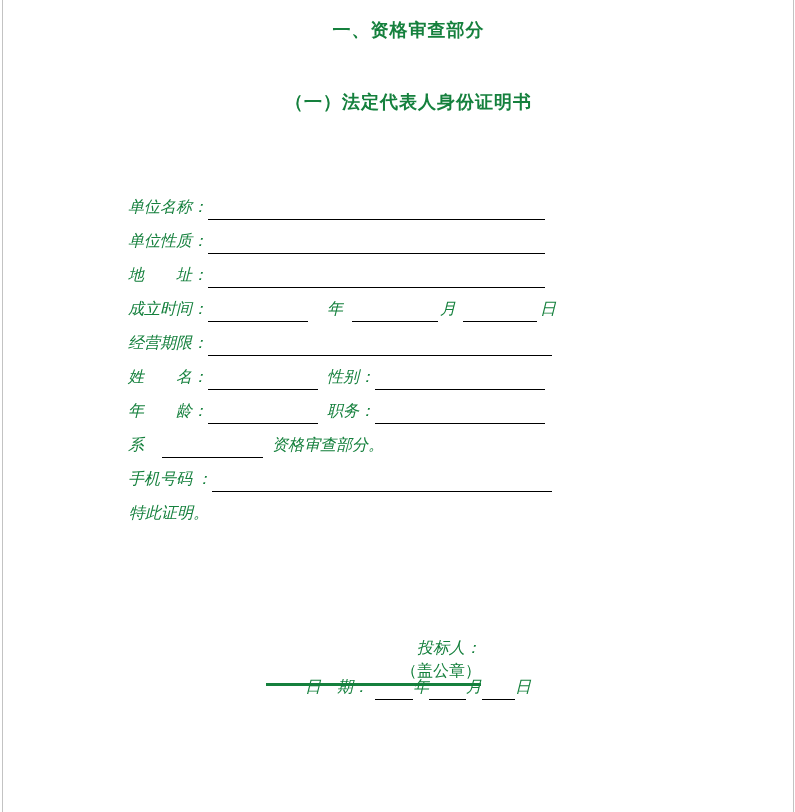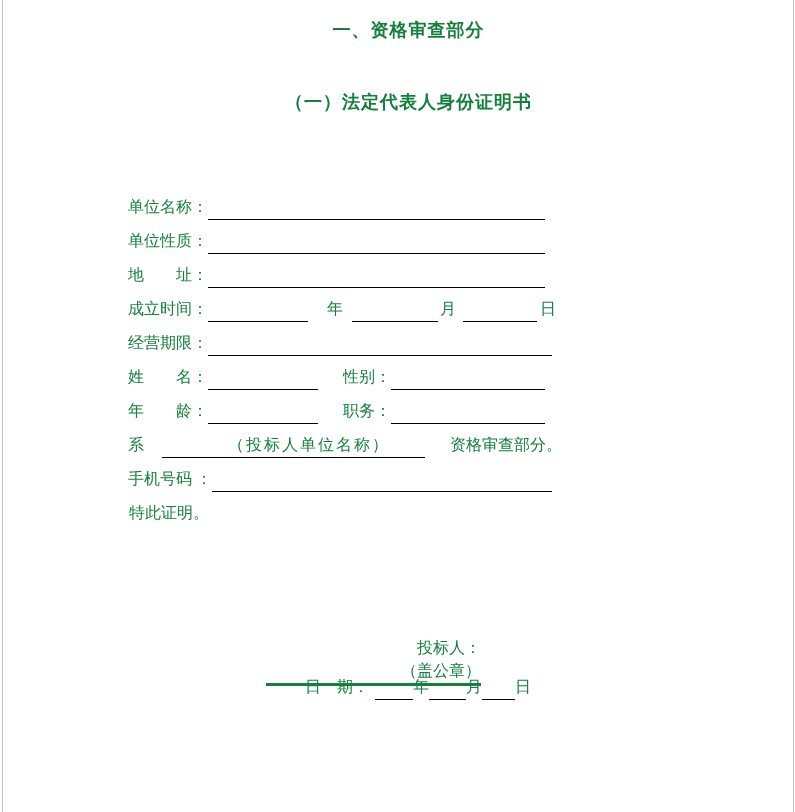--- a/index.html
+++ b/index.html
@@ -17,30 +17,30 @@
     padding-left:22px; text-align:center; margin:0;
     font-size:18px; font-weight:bold; letter-spacing:1px;
   }
   .h1 { top:18px; }
   .h2 { top:90px; }
 
   .form { position:absolute; top:186px; left:128px; width:417px; font-size:16px; }
   .row { display:flex; align-items:flex-end; height:34px; white-space:nowrap; }
   .row > * { flex-shrink:0; }
   .w2 { width:424px; }
-  .lbl { padding-bottom:2px; }
+  .lbl { padding-bottom:2px;font-style:italic; }
   .line { border-bottom:1px solid #000; height:0; }
   .fill { flex:1 1 auto; }
   .noteline { border-bottom:1px solid #000; padding-bottom:1px; letter-spacing:2px; }
 
   .w100{width:100px} .w86{width:86px} .w74{width:74px}
   .w110{width:110px} .w66{width:66px} .w35{width:35px}
   .w38{width:38px} .w37{width:37px} .w33{width:33px}
   .ml2{margin-left:2px} .ml3{margin-left:3px} .ml6{margin-left:6px}
-  .ml7{margin-left:7px} .ml18{margin-left:18px} .ml25{margin-left:25px}
+  .ml7{margin-left:7px} .ml18{margin-left:18px} .ml25{margin-left:9px}
   .yr{margin:0 9px 0 19px}
 
   .closing-row { height:34px; display:flex; align-items:flex-end; }
   .closing-row .lbl { margin-left:1px; }
 
   .footer-bidder {
     position:absolute; top:638px; left:266px; height:34px;
     display:flex; align-items:flex-end; font-size:16px; white-space:nowrap;flex-direction:column;
   }
   .sealline {
@@ -105,21 +105,20 @@
     <div class="row">
       <span class="lbl">年　　龄：</span>
       <span class="line w110"></span>
       <span class="lbl ml25">职务：</span>
       <span class="line fill"></span>
     </div>
 
     <div class="row w2">
       <span class="lbl">系</span>
       <span class="line w66 ml18"></span>
-      <span class="noteline">（投标人单位名称）</span>
       <span class="line w35"></span>
       <span class="lbl ml25">资格审查部分。</span>
     </div>
 
     <div class="row w2">
       <span class="lbl">手机号码 ：</span>
       <span class="line fill"></span>
     </div>
 
     <div class="closing-row">

